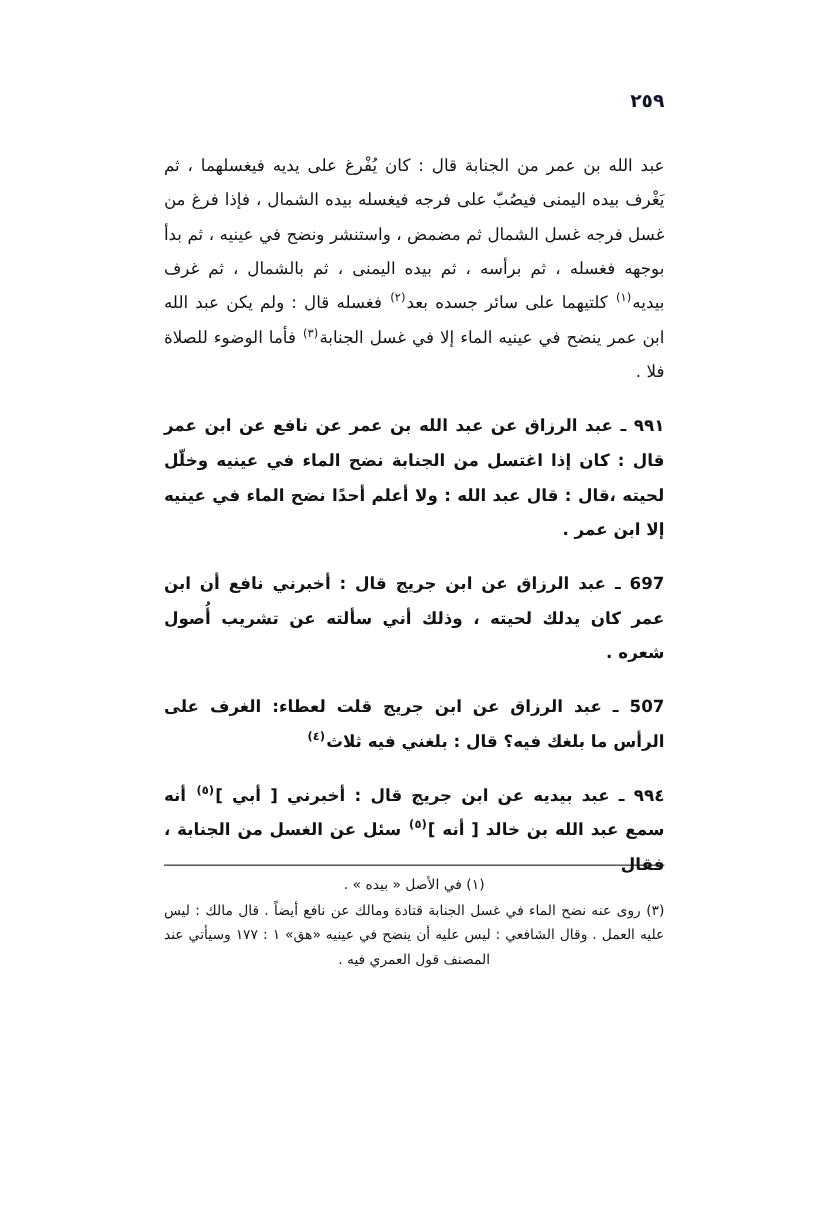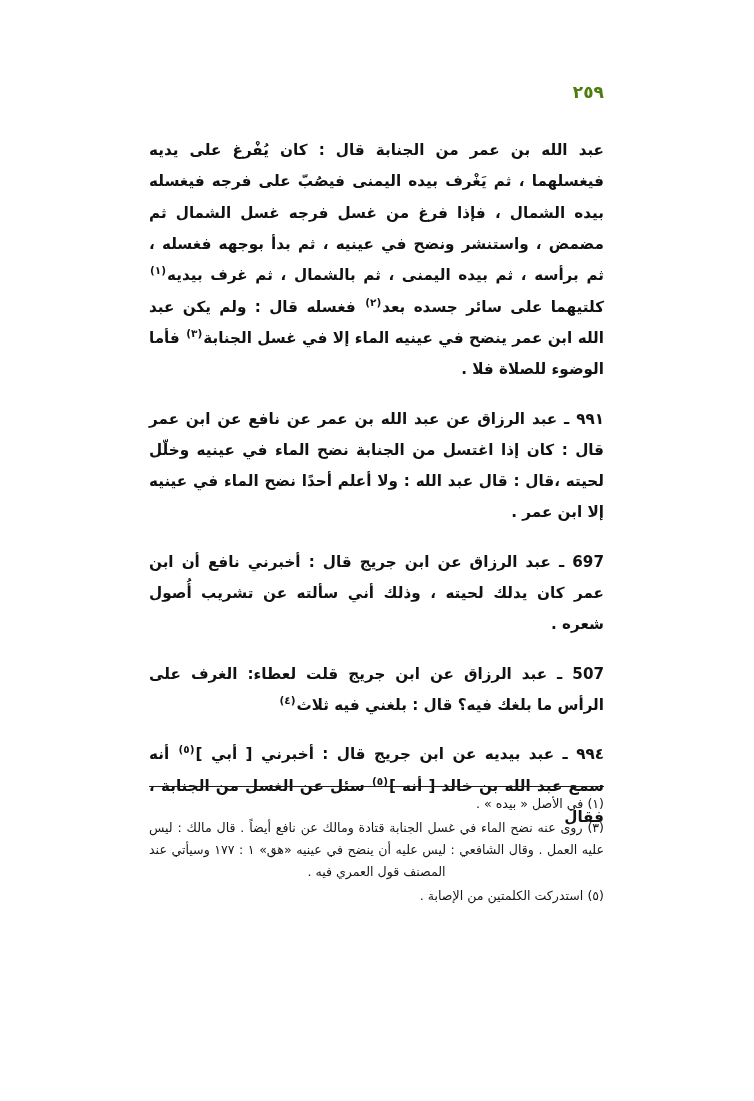--- a/index.html
+++ b/index.html
@@ -21,21 +21,21 @@
     padding: 0;
   }
   .page-number {
     position: absolute;
     top: 82px;
     right: 150px;
     font-family: "DejaVu Sans", sans-serif;
     font-size: 17px;
     font-weight: bold;
     letter-spacing: 0.5px;
-    color: #4d7c0f;
+    color: #0f172a;
   }
   .body-col {
     position: absolute;
     top: 135px;
     right: 150px;
     width: 455px;
     direction: rtl;
     text-align: justify;
     text-align-last: right;
   }
@@ -43,21 +43,20 @@
     margin: 0 0 0 0;
     font-size: 15.2px;
     line-height: 2.06;
     letter-spacing: 0;
     color: #121212;
     text-align: justify;
     text-justify: inter-word;
   }
   p.para.continued {
     text-indent: 0;
-    font-weight: bold;
   }
   p.para + p.para {
     margin-top: 18px;
     font-weight: bold;
   }
   .num-sep {
     white-space: nowrap;
   }
   sup.fn {
     font-size: 10.5px;
@@ -79,21 +78,21 @@
     width: 455px;
     direction: rtl;
   }
   .footnotes .fn-row {
     font-size: 12.6px;
     line-height: 1.75;
     color: #151515;
     margin-bottom: 2px;
   }
   .fn-center {
-    text-align: right;
+    text-align: center;
   }
   .fn-just {
     text-align: justify;
     text-align-last: center;
   }
   .fn-mark {
     white-space: nowrap;
   }
   
   .page::after {
@@ -153,20 +152,16 @@
       <span>في الأصل « بيده » .</span>
     </div>
 
 
     <div class="fn-row fn-just">
       <span class="fn-mark">(٣)</span>
       <span>روى عنه نضح الماء في غسل الجنابة قتادة ومالك عن نافع أيضاً . قال مالك : ليس عليه العمل . وقال الشافعي : ليس عليه أن ينضح في عينيه «هق» ١ : ١٧٧ وسيأتي عند المصنف قول العمري فيه .</span>
     </div>
 
 
-    <div class="fn-row fn-center">
-      <span class="fn-mark">(٥)</span>
-      <span>استدركت الكلمتين من الإصابة .</span>
-    </div>
 
   </div>
 
 </div>
 
 </body></html>

